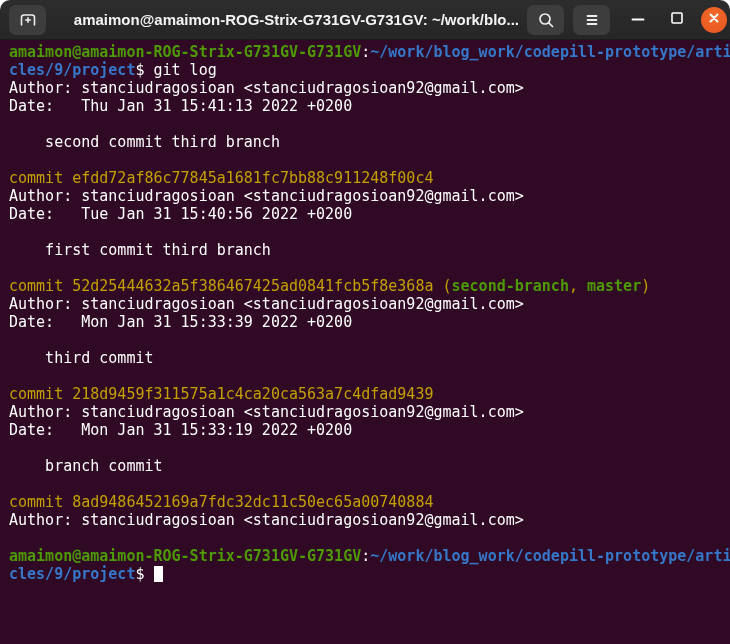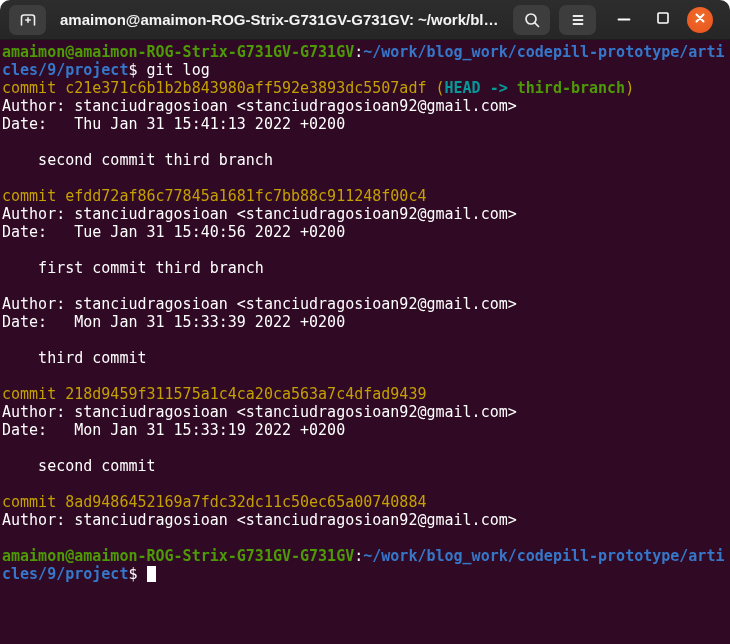--- a/index.html
+++ b/index.html
@@ -10,21 +10,21 @@
     font-family:"Liberation Sans",sans-serif;
     display:flex;flex-direction:column;
   }
   
   .titlebar{
     height:40px;flex:0 0 40px;
     background:linear-gradient(#2d2d2d,#262626);
     border-bottom:1px solid #1c1c1c;
     display:flex;align-items:center;
     box-sizing:border-box;
-    padding:0 16px 0 9px;
+    padding:0 2px 0 9px;
     text-align:right;
   }
   .tb-btn{
     width:37px;height:30px;
     background:#3d3d3d;
     border:none;border-radius:7px;
     display:flex;align-items:center;justify-content:center;
     padding:0;cursor:pointer;flex:0 0 auto;
   }
   .tb-btn svg{display:block;}
@@ -53,21 +53,21 @@
   .terminal{
     flex:1 1 auto;
     background:#300a24;
     font-family:"DejaVu Sans Mono","Liberation Mono",monospace;
     font-size:15px;line-height:18px;
     padding:3px 0 0 2px;
     color:#ffffff;
     cursor:text;
     overflow:hidden;
   }
-  .t-line{white-space:pre;height:18px;}
+  .t-line{white-space:pre;height:18px;margin-left:7px;}
   .seg-fg{color:#ffffff;}
   .seg-green{color:#4e9a06;font-weight:700;}
   .seg-blue{color:#3677c9;font-weight:700;}
   .seg-yellow{color:#c4a000;}
   .seg-cyan{color:#06989a;font-weight:700;}
   .cursor{
     display:inline-block;width:9px;height:16px;
     background:#ffffff;vertical-align:-3px;
   }
 </style>
@@ -126,42 +126,42 @@
         <svg width="16" height="16" viewBox="0 0 16 16" fill="none" stroke="#ffffff" stroke-width="2" stroke-linecap="round">
           <path d="M4.5 4.5 L11.5 11.5 M11.5 4.5 L4.5 11.5"></path>
         </svg>
       </span>
     </button>
   </div>
 
   <div class="terminal">
       <div class="t-line"><span class="seg-green">amaimon@amaimon-ROG-Strix-G731GV-G731GV</span><span class="seg-fg">:</span><span class="seg-blue">~/work/blog_work/codepill-prototype/arti</span></div>
       <div class="t-line"><span class="seg-blue">cles/9/project</span><span class="seg-fg">$ git log</span></div>
-      <div class="t-line"><span class="seg-yellow">commit c21e371c6b1b2b843980aff592e3893dc5507adf (</span><span class="seg-cyan">HEAD -&gt; </span><span class="seg-green">third-branch</span><span class="seg-yellow">)</span></div>
       <div class="t-line"><span class="seg-fg">Author: stanciudragosioan &lt;stanciudragosioan92@gmail.com&gt;</span></div>
       <div class="t-line"><span class="seg-fg">Date:   Thu Jan 31 15:41:13 2022 +0200</span></div>
       <div class="t-line">&nbsp;</div>
       <div class="t-line"><span class="seg-fg">    second commit third branch</span></div>
       <div class="t-line">&nbsp;</div>
       <div class="t-line"><span class="seg-yellow">commit efdd72af86c77845a1681fc7bb88c911248f00c4</span></div>
       <div class="t-line"><span class="seg-fg">Author: stanciudragosioan &lt;stanciudragosioan92@gmail.com&gt;</span></div>
       <div class="t-line"><span class="seg-fg">Date:   Tue Jan 31 15:40:56 2022 +0200</span></div>
       <div class="t-line">&nbsp;</div>
       <div class="t-line"><span class="seg-fg">    first commit third branch</span></div>
       <div class="t-line">&nbsp;</div>
+      <div class="t-line"><span class="seg-yellow">commit 52d25444632a5f386467425ad0841fcb5f8e368a (</span><span class="seg-green">second-branch</span><span class="seg-yellow">, </span><span class="seg-green">master</span><span class="seg-yellow">)</span></div>
       <div class="t-line"><span class="seg-fg">Author: stanciudragosioan &lt;stanciudragosioan92@gmail.com&gt;</span></div>
       <div class="t-line"><span class="seg-fg">Date:   Mon Jan 31 15:33:39 2022 +0200</span></div>
       <div class="t-line">&nbsp;</div>
       <div class="t-line"><span class="seg-fg">    third commit</span></div>
       <div class="t-line">&nbsp;</div>
       <div class="t-line"><span class="seg-yellow">commit 218d9459f311575a1c4ca20ca563a7c4dfad9439</span></div>
       <div class="t-line"><span class="seg-fg">Author: stanciudragosioan &lt;stanciudragosioan92@gmail.com&gt;</span></div>
       <div class="t-line"><span class="seg-fg">Date:   Mon Jan 31 15:33:19 2022 +0200</span></div>
       <div class="t-line">&nbsp;</div>
-      <div class="t-line"><span class="seg-fg">    second commit</span></div>
+      <div class="t-line"><span class="seg-fg">    branch commit</span></div>
       <div class="t-line">&nbsp;</div>
       <div class="t-line"><span class="seg-yellow">commit 8ad9486452169a7fdc32dc11c50ec65a00740884</span></div>
       <div class="t-line"><span class="seg-fg">Author: stanciudragosioan &lt;stanciudragosioan92@gmail.com&gt;</span></div>
       <div class="t-line">&nbsp;</div>
       <div class="t-line"><span class="seg-green">amaimon@amaimon-ROG-Strix-G731GV-G731GV</span><span class="seg-fg">:</span><span class="seg-blue">~/work/blog_work/codepill-prototype/arti</span></div>
       <div class="t-line"><span class="seg-blue">cles/9/project</span><span class="seg-fg">$ </span><span class="cursor"></span></div>
     </div>
 
 </div>
 

